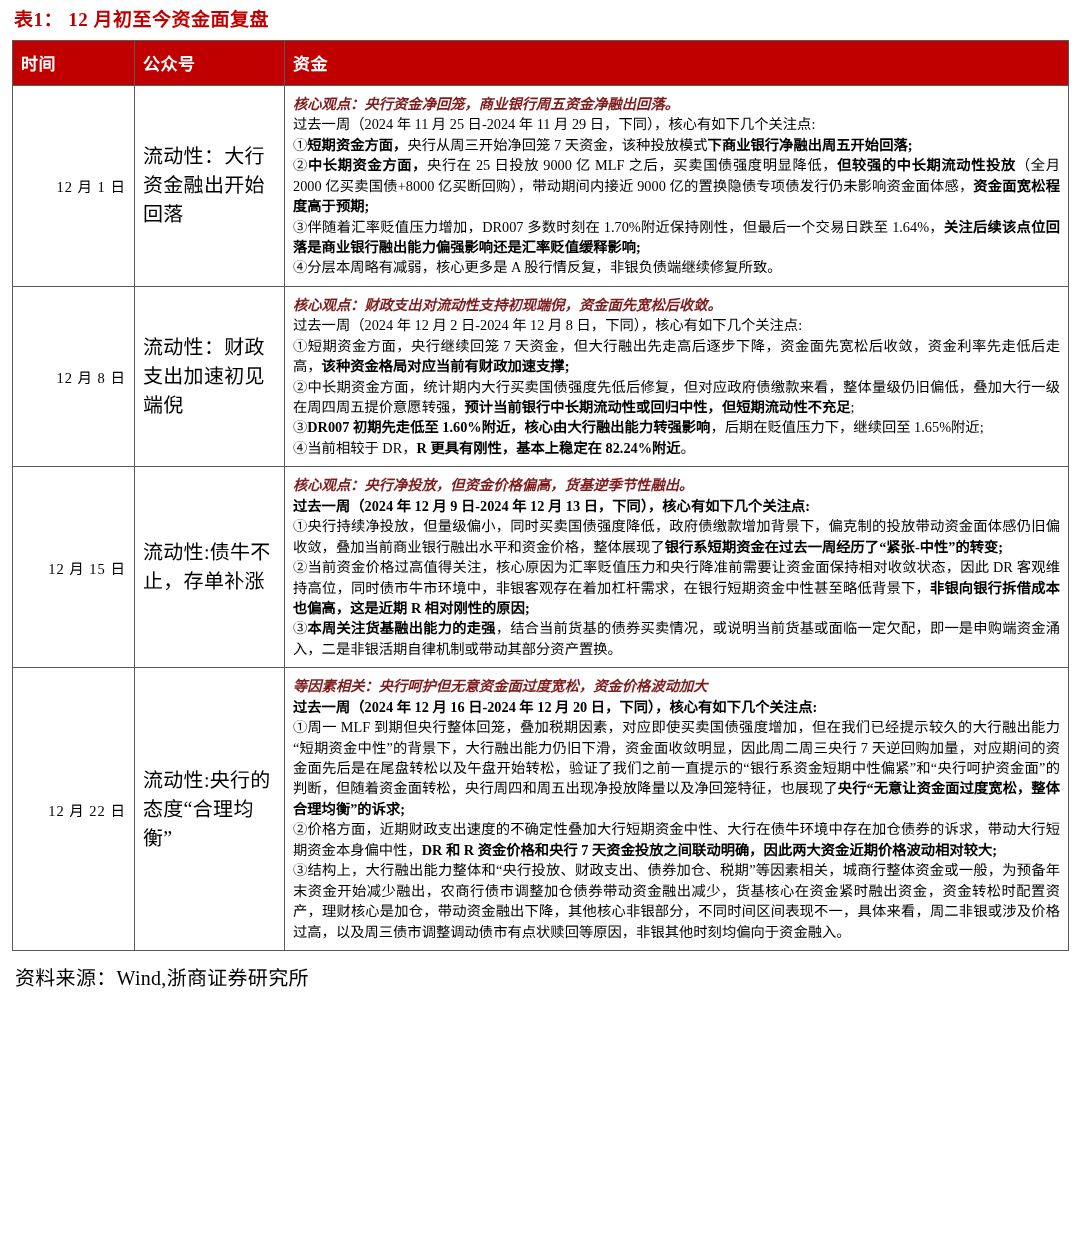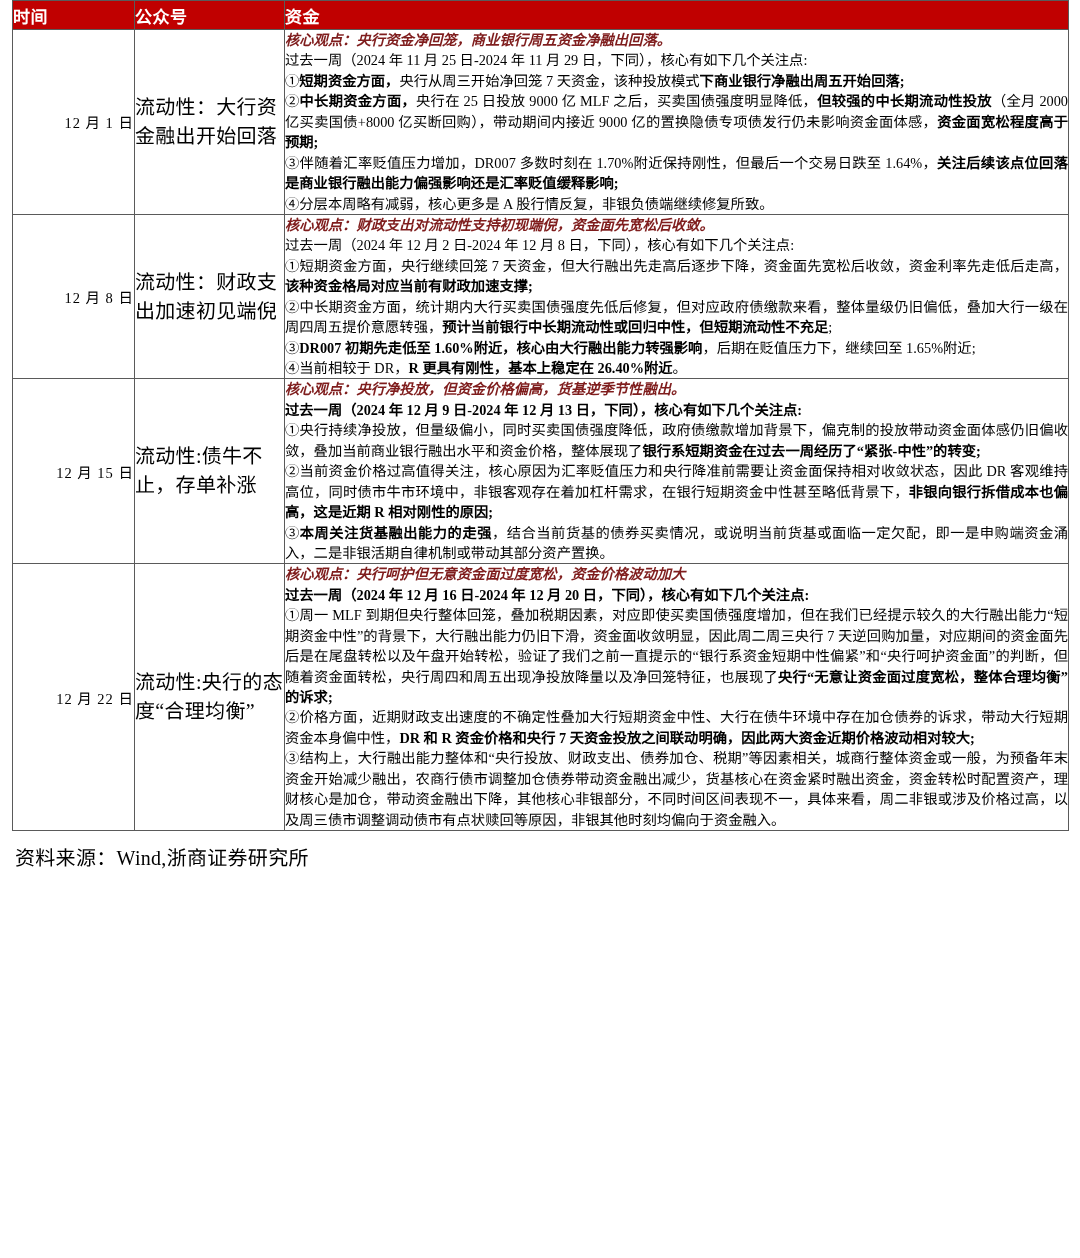--- a/index.html
+++ b/index.html
@@ -33,21 +33,21 @@
   table.fund-table {
     width: 1056px;
     border-collapse: collapse;
     table-layout: fixed;
     border: 1px solid #4a4a4a;
   }
   table.fund-table th,
   table.fund-table td {
     border: 1px solid #5a5a5a;
     vertical-align: middle;
-    padding: 0;
+    padding: 8px;
   }
   thead th {
     background: #C00000;
     color: #ffffff;
     font-weight: bold;
     font-size: 17px;
     text-align: left;
     padding: 7px 8px 8px 8px;
     letter-spacing: 0.5px;
     height: 28px;
@@ -93,20 +93,21 @@
     font-size: 20px;
     padding: 11px 0 0 3px;
     letter-spacing: 0.3px;
   }
 </style>
 </head>
 <body>
 
 <div class="page">
 
+  <div class="table-caption">表1： 12 月初至今资金面复盘</div>
 
   <table class="fund-table">
     <colgroup>
       <col class="c-time">
       <col class="c-acct">
       <col class="c-body">
     </colgroup>
     <thead>
       <tr>
         <th>时间</th>
@@ -129,39 +130,39 @@
         </tr>
         <tr>
           <td class="time-cell">12 月 8 日</td>
           <td class="acct-cell">流动性：财政支出加速初见端倪</td>
           <td class="body-cell">
             <span class="core-line">核心观点：财政支出对流动性支持初现端倪，资金面先宽松后收敛。</span>
             <span class="sub-line">过去一周（2024 年 12 月 2 日-2024 年 12 月 8 日，下同），核心有如下几个关注点:</span>
             <span class="sub-line"><span>①</span><span>短期资金方面，央行继续回笼 7 天资金，但大行融出先走高后逐步下降，资金面先宽松后收敛，资金利率先走低后走高，</span><span class="bu">该种资金格局对应当前有财政加速支撑;</span></span>
             <span class="sub-line"><span>②</span><span>中长期资金方面，统计期内大行买卖国债强度先低后修复，但对应政府债缴款来看，整体量级仍旧偏低，叠加大行一级在周四周五提价意愿转强，</span><span class="bu">预计当前银行中长期流动性或回归中性，但短期流动性不充足</span><span>;</span></span>
             <span class="sub-line"><span>③</span><span class="bu">DR007 初期先走低至 1.60%附近，核心由大行融出能力转强影响</span><span>，后期在贬值压力下，继续回至 1.65%附近;</span></span>
-            <span class="sub-line"><span>④</span><span>当前相较于 DR，</span><span class="bu">R 更具有刚性，基本上稳定在 26.40%附近</span><span>。</span></span>
+            <span class="sub-line"><span>④</span><span>当前相较于 DR，</span><span class="bu">R 更具有刚性，基本上稳定在 82.24%附近</span><span>。</span></span>
           </td>
         </tr>
         <tr>
           <td class="time-cell">12 月 15 日</td>
           <td class="acct-cell">流动性:债牛不止，存单补涨</td>
           <td class="body-cell">
             <span class="core-line">核心观点：央行净投放，但资金价格偏高，货基逆季节性融出。</span>
             <span class="sub-line bold">过去一周（2024 年 12 月 9 日-2024 年 12 月 13 日，下同），核心有如下几个关注点:</span>
             <span class="sub-line"><span>①</span><span>央行持续净投放，但量级偏小，同时买卖国债强度降低，政府债缴款增加背景下，偏克制的投放带动资金面体感仍旧偏收敛，叠加当前商业银行融出水平和资金价格，整体展现了</span><span class="bu">银行系短期资金在过去一周经历了“紧张-中性”的转变;</span></span>
             <span class="sub-line"><span>②</span><span>当前资金价格过高值得关注，核心原因为汇率贬值压力和央行降准前需要让资金面保持相对收敛状态，因此 DR 客观维持高位，同时债市牛市环境中，非银客观存在着加杠杆需求，在银行短期资金中性甚至略低背景下，</span><span class="bu">非银向银行拆借成本也偏高，这是近期 R 相对刚性的原因;</span></span>
             <span class="sub-line"><span>③</span><span class="bu">本周关注货基融出能力的走强</span><span>，结合当前货基的债券买卖情况，或说明当前货基或面临一定欠配，即一是申购端资金涌入，二是非银活期自律机制或带动其部分资产置换。</span></span>
           </td>
         </tr>
         <tr>
           <td class="time-cell">12 月 22 日</td>
           <td class="acct-cell">流动性:央行的态度“合理均衡”</td>
           <td class="body-cell">
-            <span class="core-line">核心观点：央行呵护但无意资金面过度宽松，资金价格波动加大</span>
+            <span class="core-line">等因素相关：央行呵护但无意资金面过度宽松，资金价格波动加大</span>
             <span class="sub-line bold">过去一周（2024 年 12 月 16 日-2024 年 12 月 20 日，下同），核心有如下几个关注点:</span>
             <span class="sub-line"><span>①</span><span>周一 MLF 到期但央行整体回笼，叠加税期因素，对应即使买卖国债强度增加，但在我们已经提示较久的大行融出能力“短期资金中性”的背景下，大行融出能力仍旧下滑，资金面收敛明显，因此周二周三央行 7 天逆回购加量，对应期间的资金面先后是在尾盘转松以及午盘开始转松，验证了我们之前一直提示的“银行系资金短期中性偏紧”和“央行呵护资金面”的判断，但随着资金面转松，央行周四和周五出现净投放降量以及净回笼特征，也展现了</span><span class="bu">央行“无意让资金面过度宽松，整体合理均衡”的诉求;</span></span>
             <span class="sub-line"><span>②</span><span>价格方面，近期财政支出速度的不确定性叠加大行短期资金中性、大行在债牛环境中存在加仓债券的诉求，带动大行短期资金本身偏中性，</span><span class="bu">DR 和 R 资金价格和央行 7 天资金投放之间联动明确，因此两大资金近期价格波动相对较大;</span></span>
             <span class="sub-line"><span>③</span><span>结构上，大行融出能力整体和“央行投放、财政支出、债券加仓、税期”等因素相关，城商行整体资金或一般，为预备年末资金开始减少融出，农商行债市调整加仓债券带动资金融出减少，货基核心在资金紧时融出资金，资金转松时配置资产，理财核心是加仓，带动资金融出下降，其他核心非银部分，不同时间区间表现不一，具体来看，周二非银或涉及价格过高，以及周三债市调整调动债市有点状赎回等原因，非银其他时刻均偏向于资金融入。</span></span>
           </td>
         </tr>
       </tbody>
   </table>
 
   <div class="source-note">资料来源：Wind,浙商证券研究所</div>

